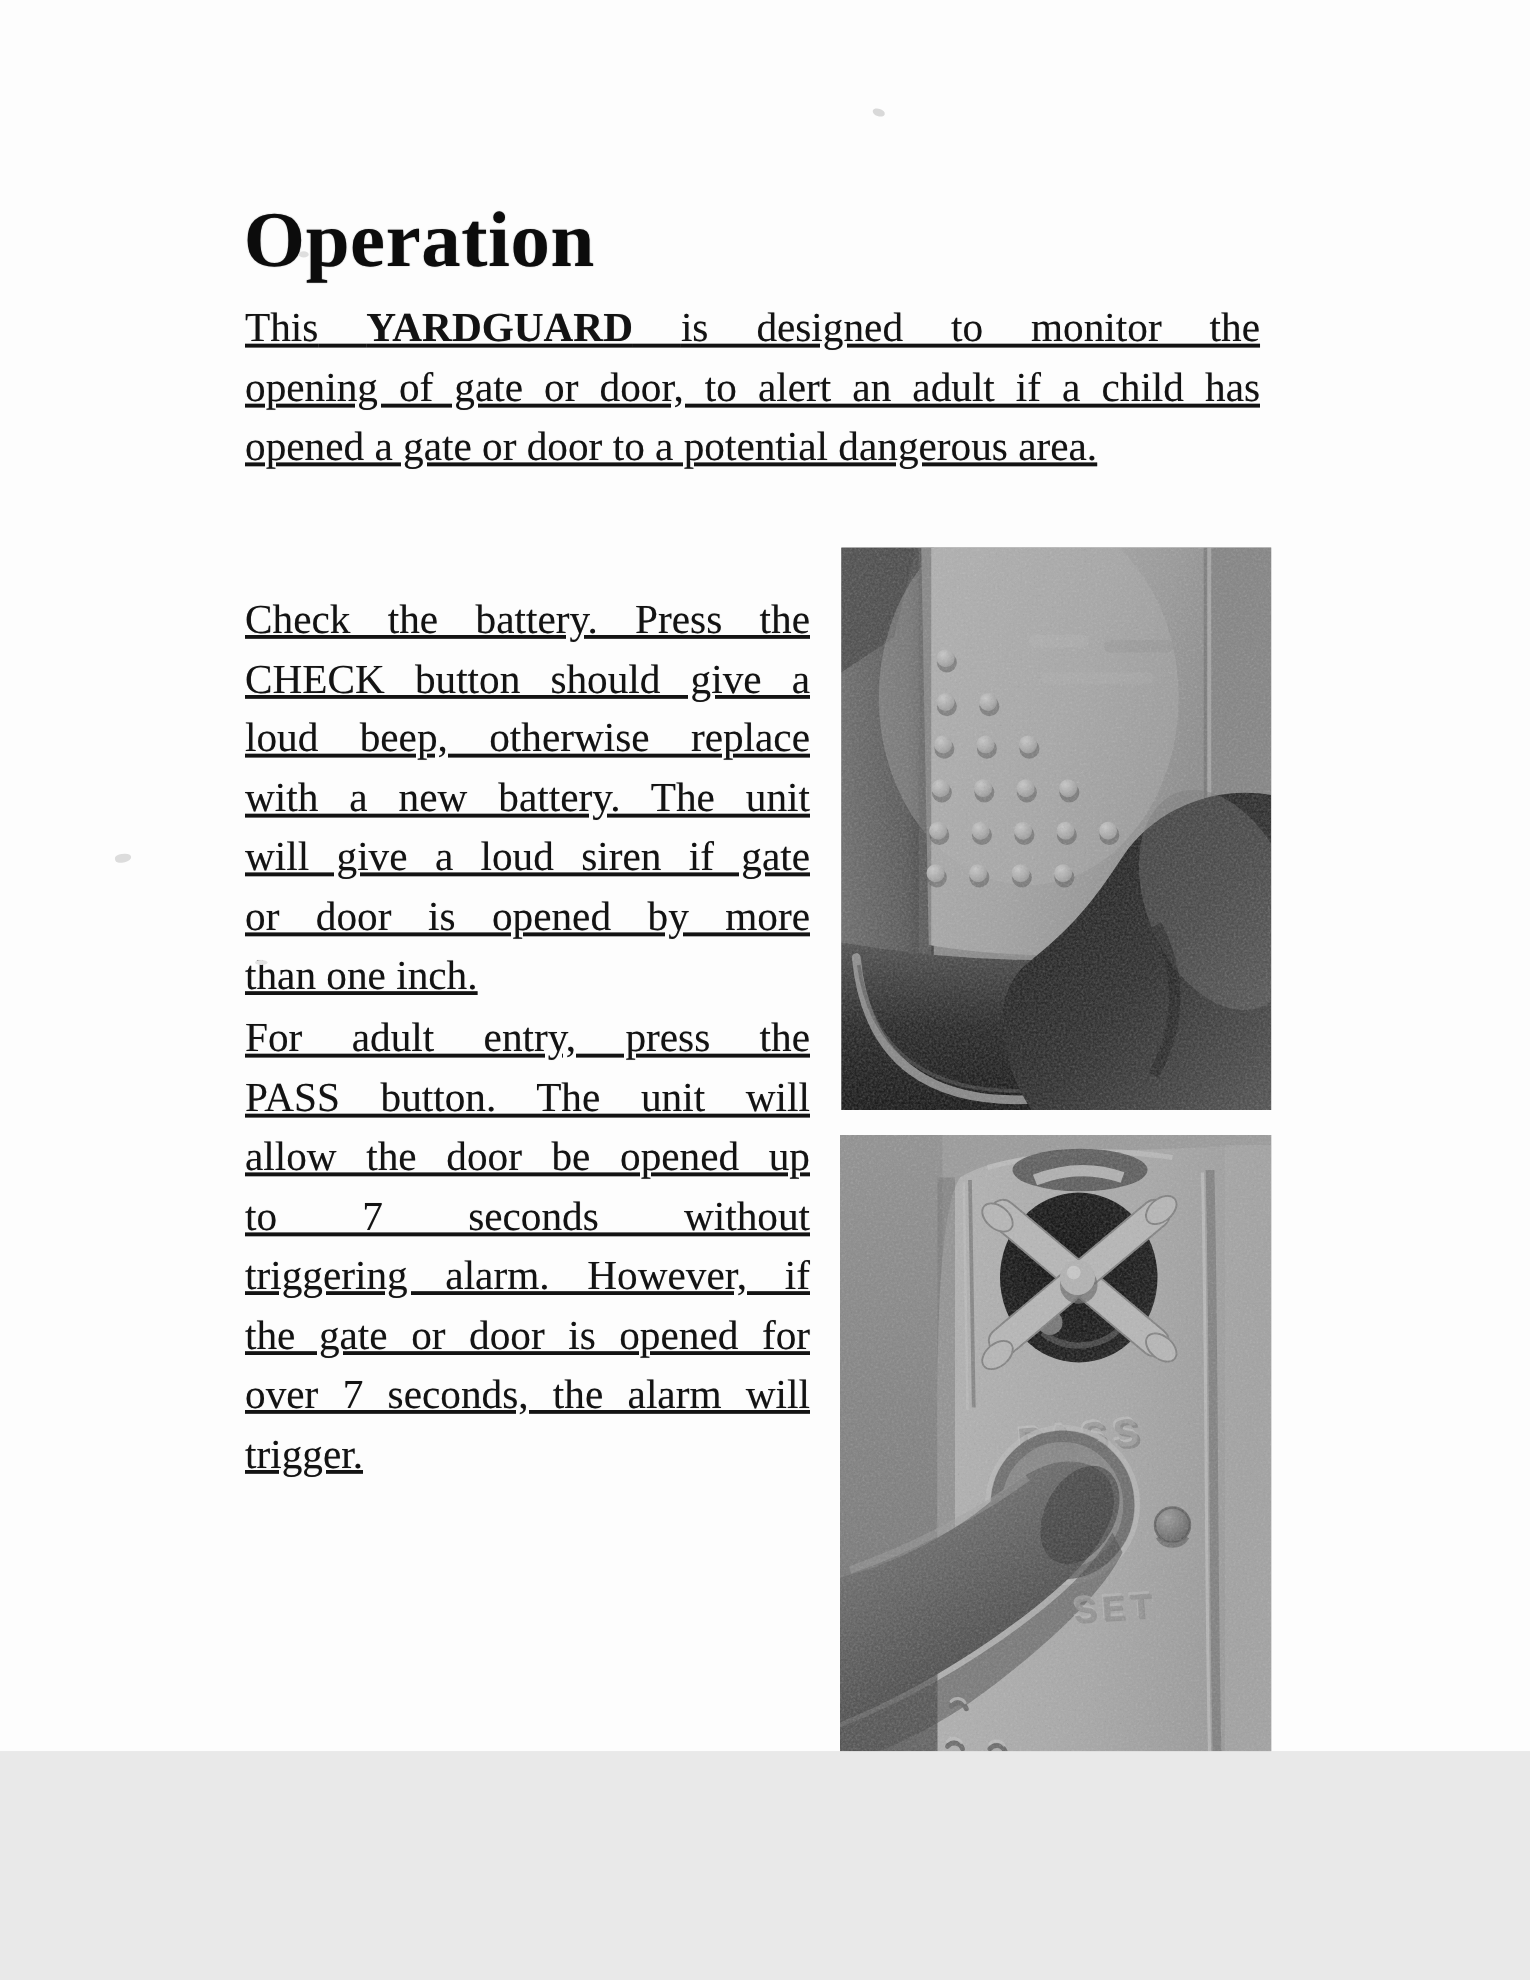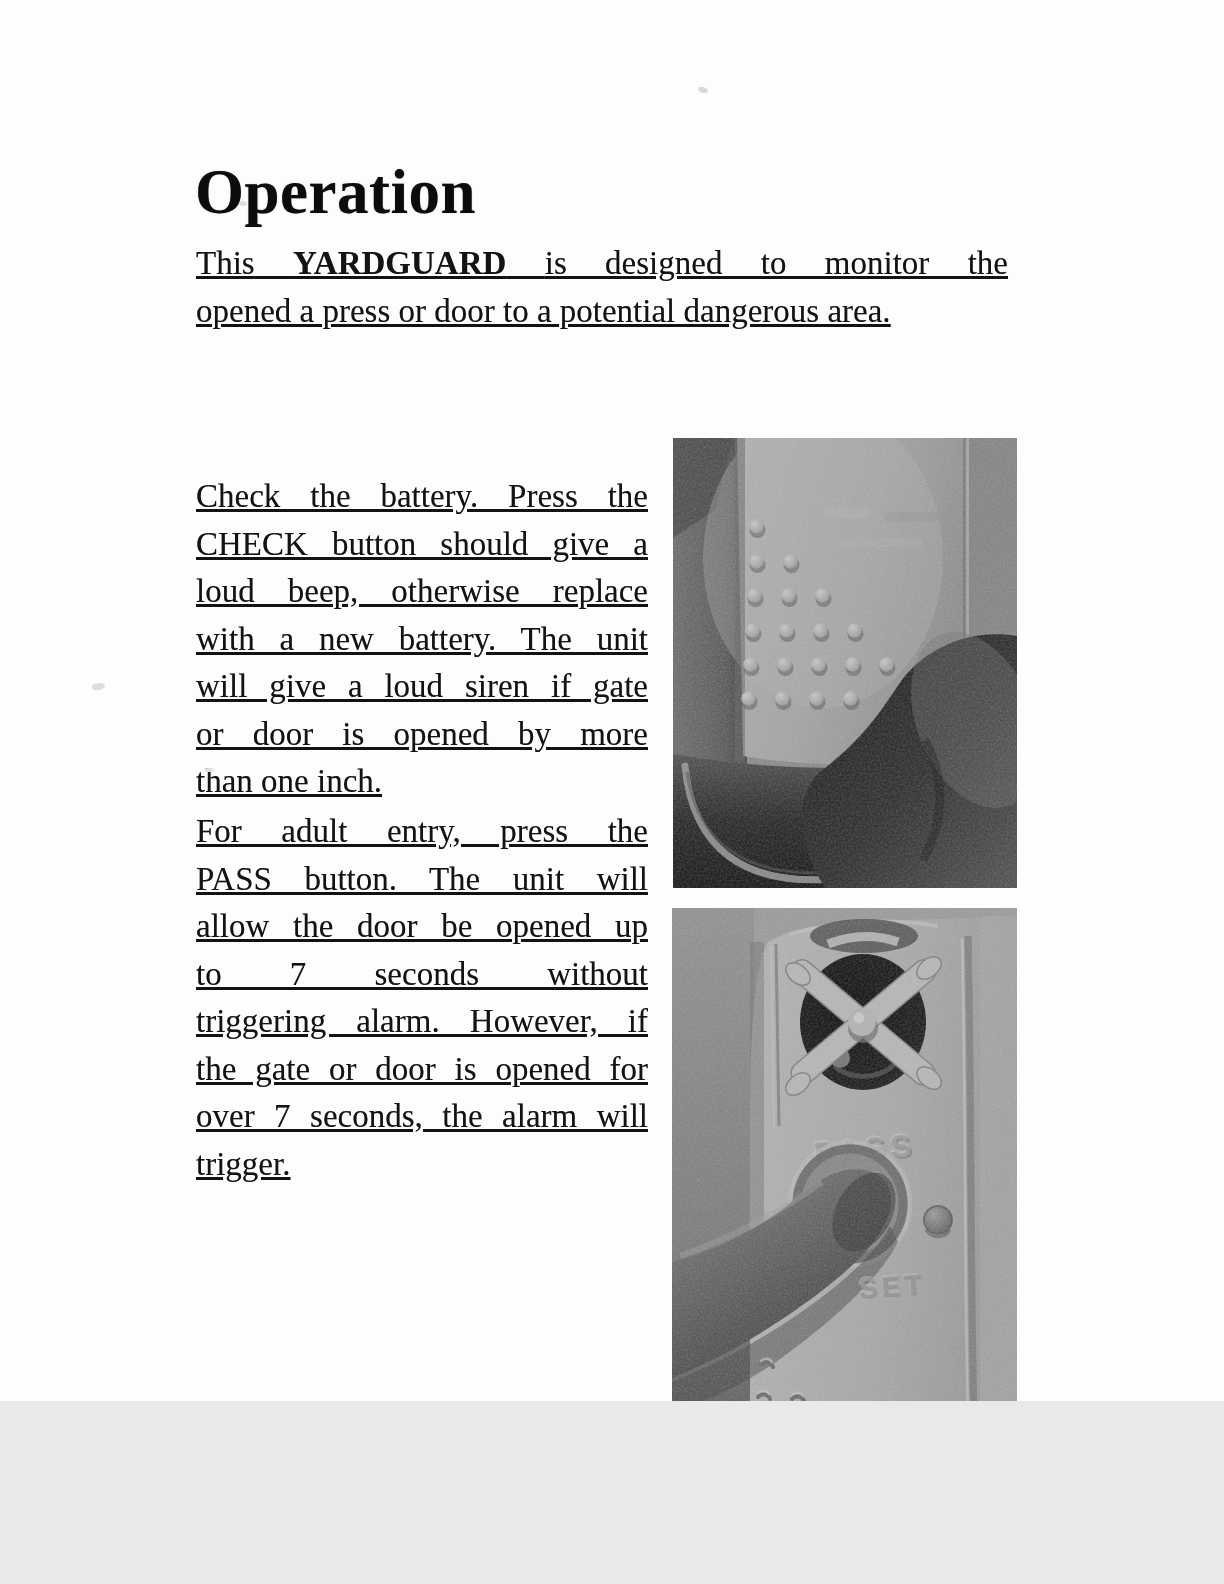--- a/index.html
+++ b/index.html
@@ -40,21 +40,22 @@
 <body>
 
 <div class="page">
 
   <h1 class="title">Operation</h1>
 
   <div class="para" id="p-intro">
     <div class="ln"><span>This</span>
       <span class="bold">YARDGUARD</span>
       <span>is designed to monitor the</span></div>
-    <div class="ln last">opened a press or door to a potential dangerous area.</div>
+    <div class="ln">opening of gate or door, to alert an adult if a child has</div>
+    <div class="ln last">opened a gate or door to a potential dangerous area.</div>
   </div>
 
   <div class="para" id="p-battery">
     <div class="ln">Check the battery. Press the</div>
     <div class="ln">CHECK button should give a</div>
     <div class="ln">loud beep, otherwise replace</div>
     <div class="ln">with a new battery. The unit</div>
     <div class="ln">will give a loud siren if gate</div>
     <div class="ln">or door is opened by more</div>
     <div class="ln last">than one inch.</div>

